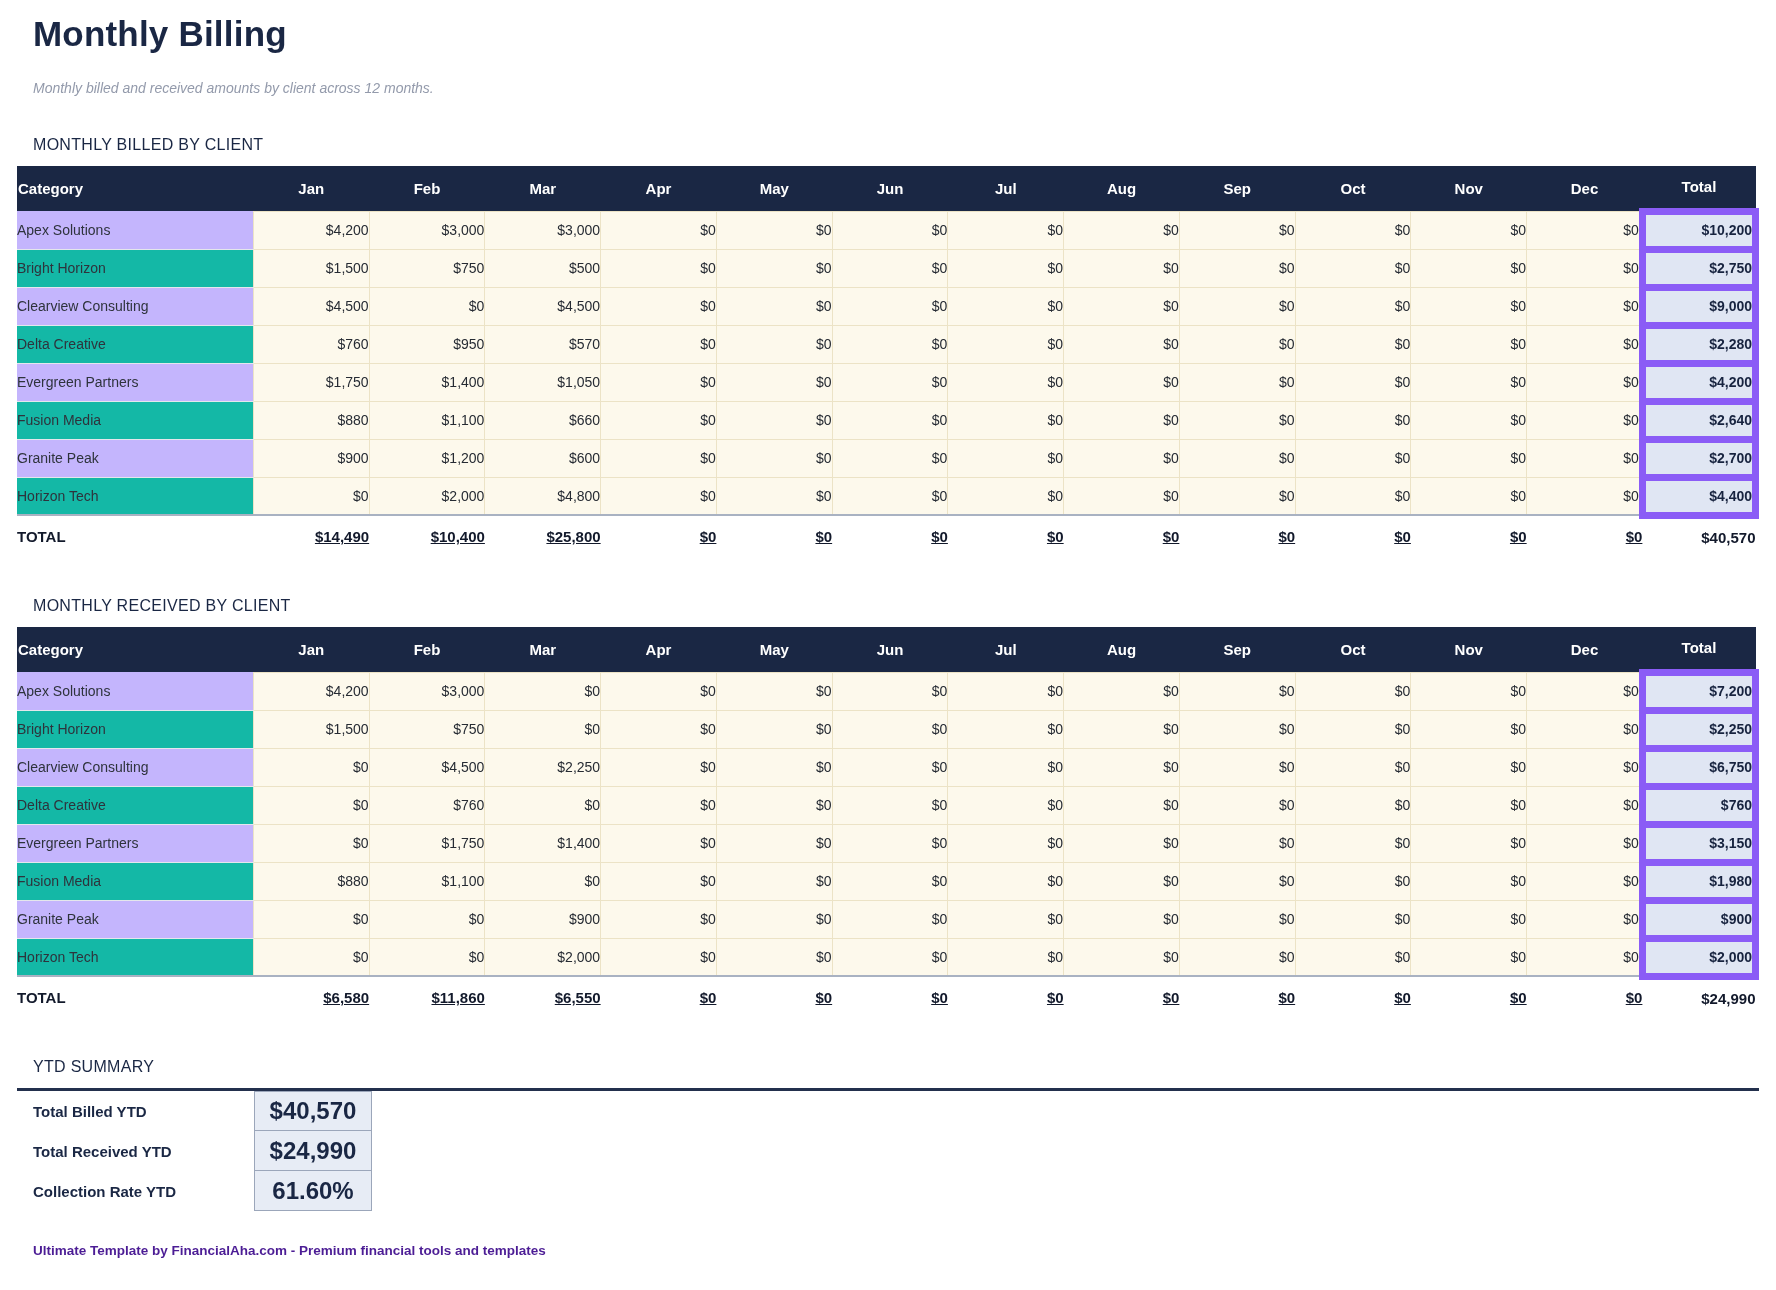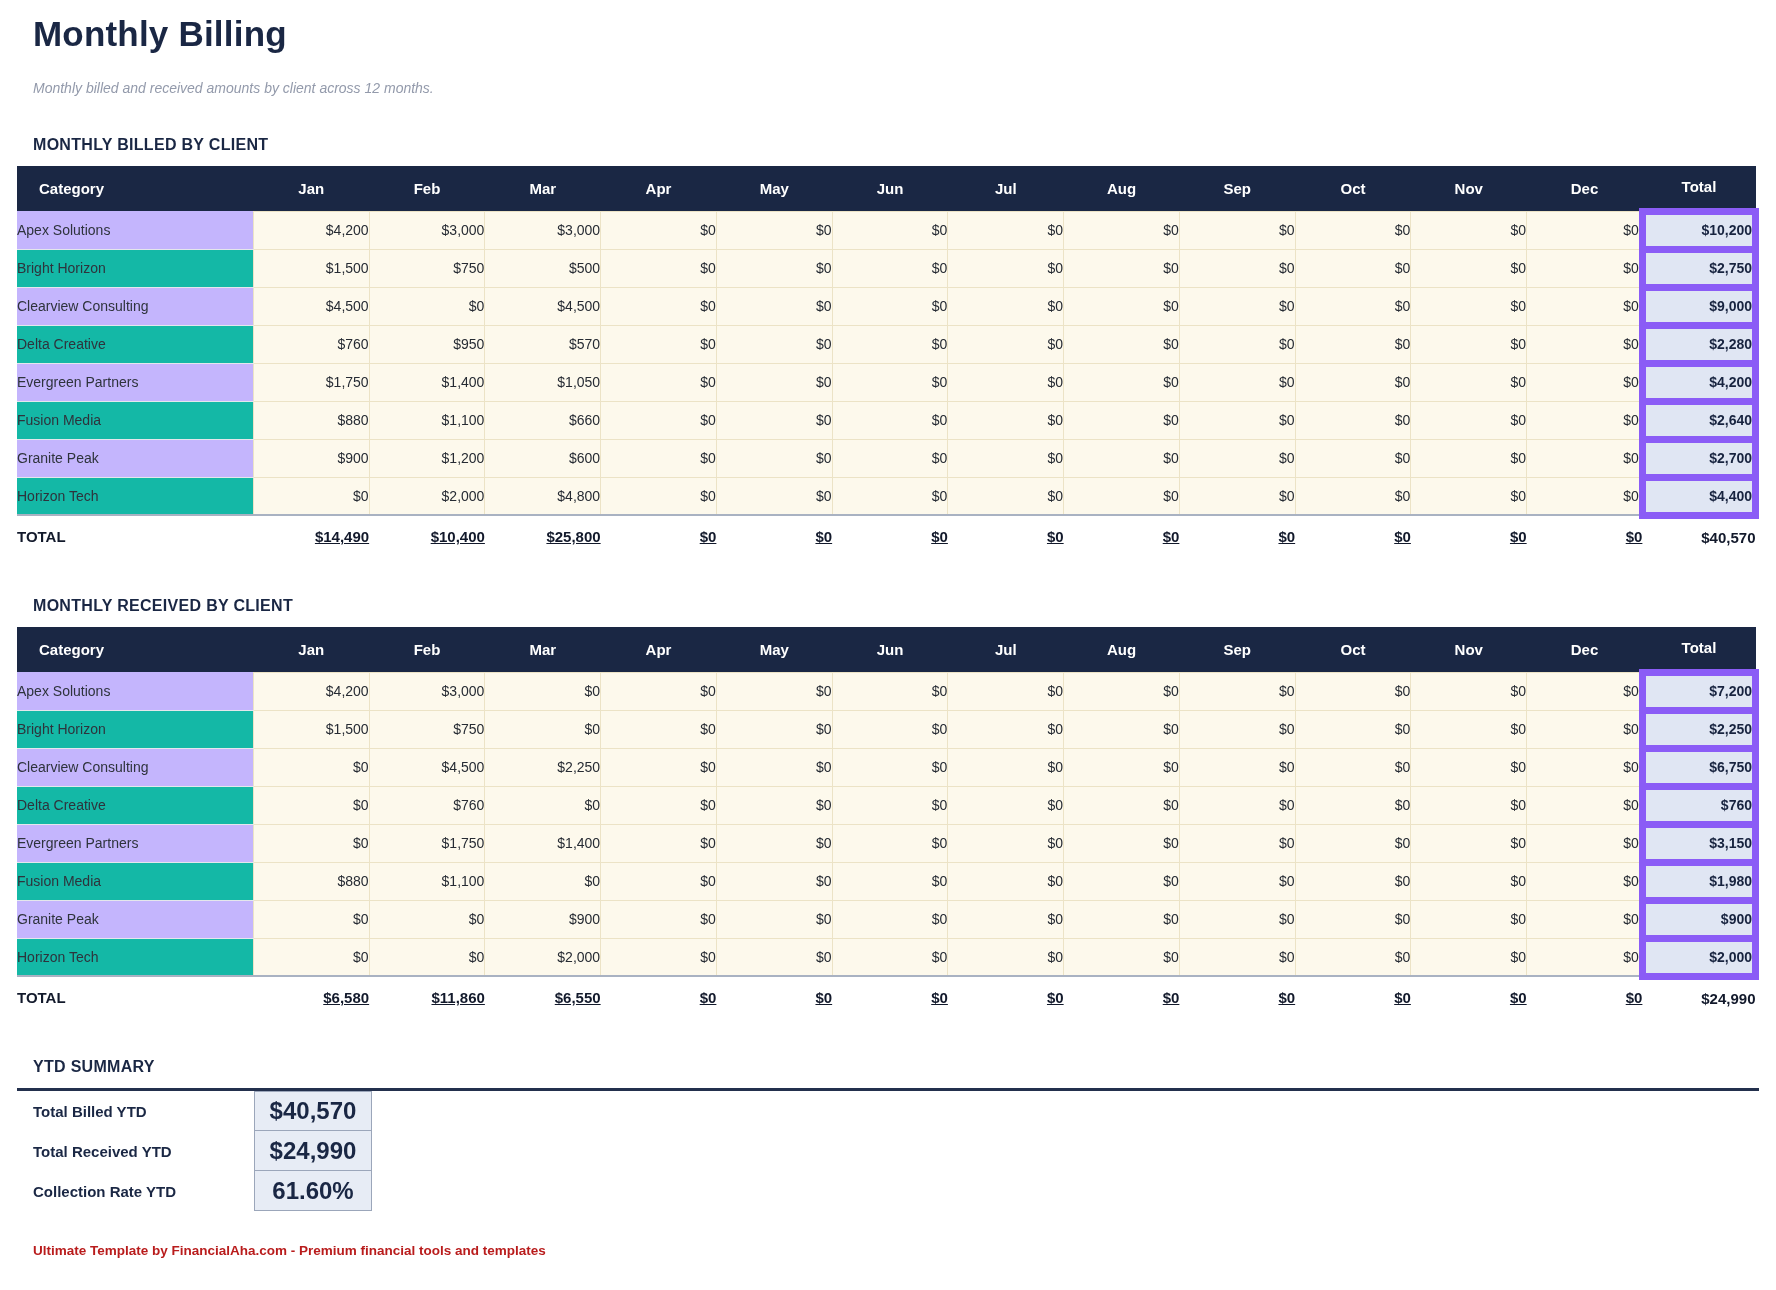--- a/index.html
+++ b/index.html
@@ -19,21 +19,21 @@
     letter-spacing: 0.2px;
   }
   .subtitle {
     font-style: italic;
     color: #939aab;
     font-size: 14px;
     margin: 26px 16px 0 16px;
   }
   .section-title {
     font-size: 16px;
-    font-weight: bold;
+    font-weight: normal;
     color: #1a2744;
     letter-spacing: 0.3px;
     margin: 40px 16px 12px 16px;
   }
 
   table.data-table {
     width: 100%;
     border-collapse: collapse;
     table-layout: fixed;
   }
@@ -45,21 +45,21 @@
     background: #1a2744;
     color: #ffffff;
     font-size: 15px;
     font-weight: bold;
     height: 45px;
     text-align: center;
     padding: 0;
   }
   table.data-table thead th.th-category {
     text-align: left;
-    padding-left: 22px;
+    padding-left: 1px;
   }
 
   table.data-table tbody td { height: 38px; font-size: 14px; padding: 0; }
   td.cat-cell {
     background: #c4b5fd;
     text-align: left;
     padding-left: 13px;
     color: #2e333c;
     border-bottom: 1px solid #e4e7ec;
   }
@@ -117,21 +117,21 @@
     display: flex;
     align-items: center;
     justify-content: center;
     font-weight: bold;
     font-size: 24px;
     color: #1a2744;
   }
   .ytd-row:first-child .ytd-value { margin-top: 0; }
 
   .footer-note {
-    color: #b91c1c;
+    color: #4c1d95;
     font-weight: bold;
     font-size: 13.5px;
     margin: 32px 16px 0 16px;
   }
 </style>
 </head>
 <body>
 
 <div class="container">
 

